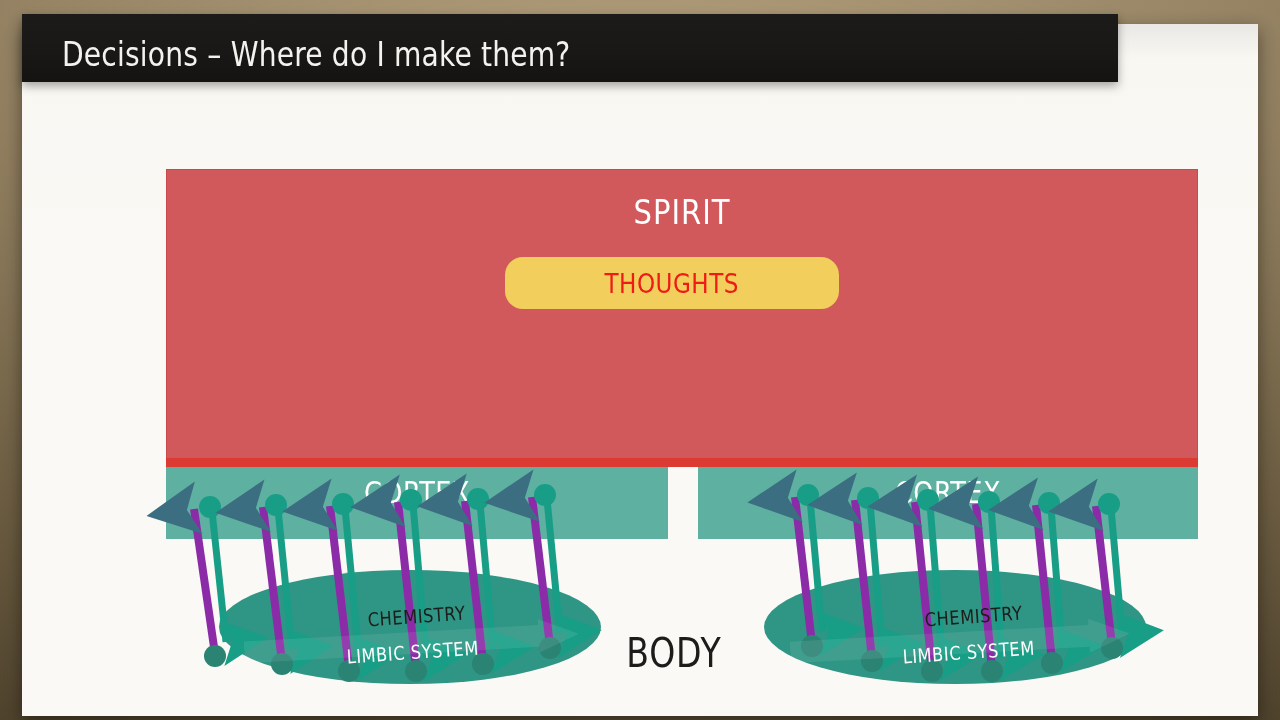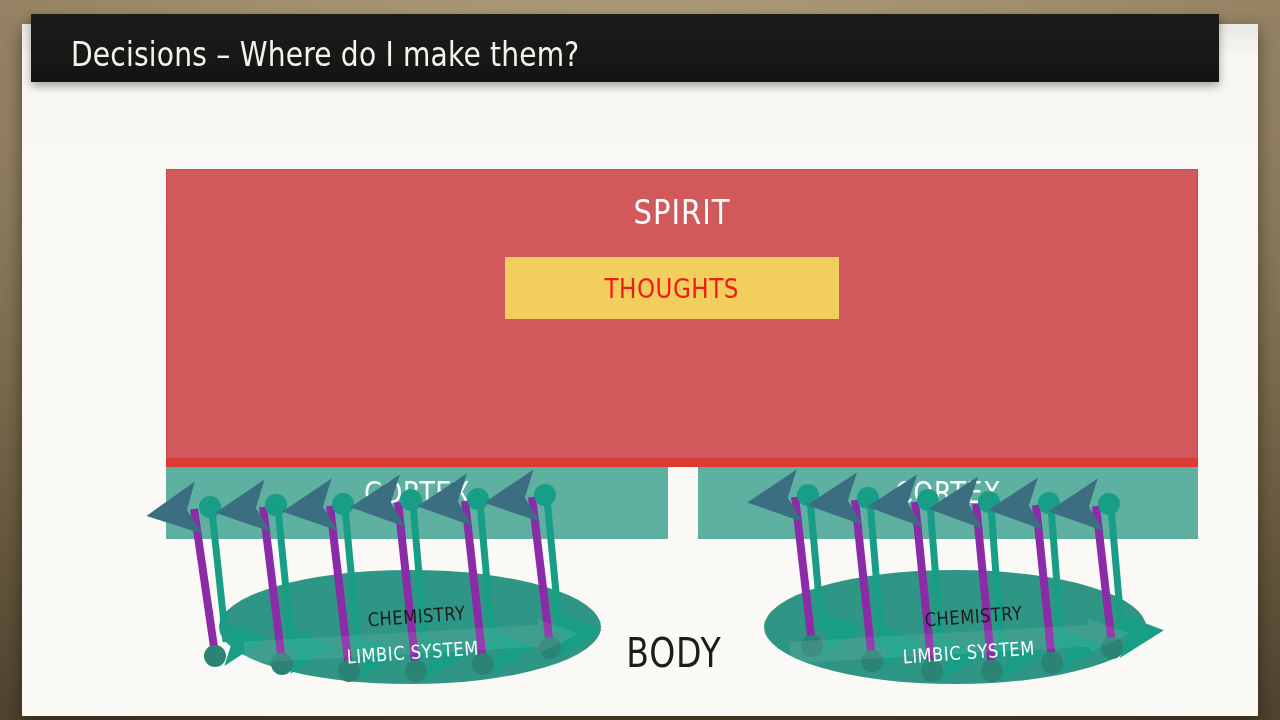--- a/index.html
+++ b/index.html
@@ -25,24 +25,23 @@
   .slide{
     position:absolute;left:22px;top:14px;width:1236px;height:692px;
     background:linear-gradient(180deg,#e9e8e4 0%,#f8f7f2 5%,#faf9f5 40%,#faf9f5 100%);
     box-shadow:0 6px 16px rgba(0,0,0,0.45);
     overflow:hidden;
     margin-top:10px;
   }
 
   
   .titlebar{
-    position:absolute;left:22px;top:14px;width:1188px;height:68px;
+    position:absolute;left:22px;top:14px;width:1096px;height:68px;
     background:linear-gradient(180deg,#1c1b19 0%,#191816 55%,#141311 100%);
     box-shadow:0 4px 9px rgba(0,0,0,0.35);
-    margin-left:9px;
   }
   .title-text{
     position:absolute;left:40px;top:20px;
     font-family:"DejaVu Sans Condensed","Liberation Sans", sans-serif;
     font-size:34px;font-weight:300;color:#f4f2ee;
     letter-spacing:0.2px;white-space:nowrap;
     transform:scaleX(0.92);transform-origin:left center;
   }
 
   
@@ -57,23 +56,23 @@
     background:#dc3b33;
   }
   .spirit-label{
     position:absolute;left:144px;top:168px;width:1032px;
     text-align:center;
     font-family:"DejaVu Sans Condensed","Liberation Sans", sans-serif;
     font-size:34px;font-weight:400;color:#ffffff;letter-spacing:1px;
     transform:scaleX(0.95);
   }
   .thoughts-box{
-    position:absolute;left:483px;top:233px;width:334px;height:62px;
+    position:absolute;left:483px;top:233px;width:334px;height:52px;
     background:#f2ce5c;
-    display:flex;align-items:center;justify-content:center;
+    display:flex;align-items:center;justify-content:center;border-radius:18px;
   }
   .thoughts-label{
     font-family:"DejaVu Sans Condensed","Liberation Sans", sans-serif;
     font-size:27px;font-weight:400;color:#ee1b16;letter-spacing:0.5px;
     transform:scaleX(0.95);
   }
 
   
   .cortex{
     position:absolute;top:443px;height:72px;background:#5eb0a0;

